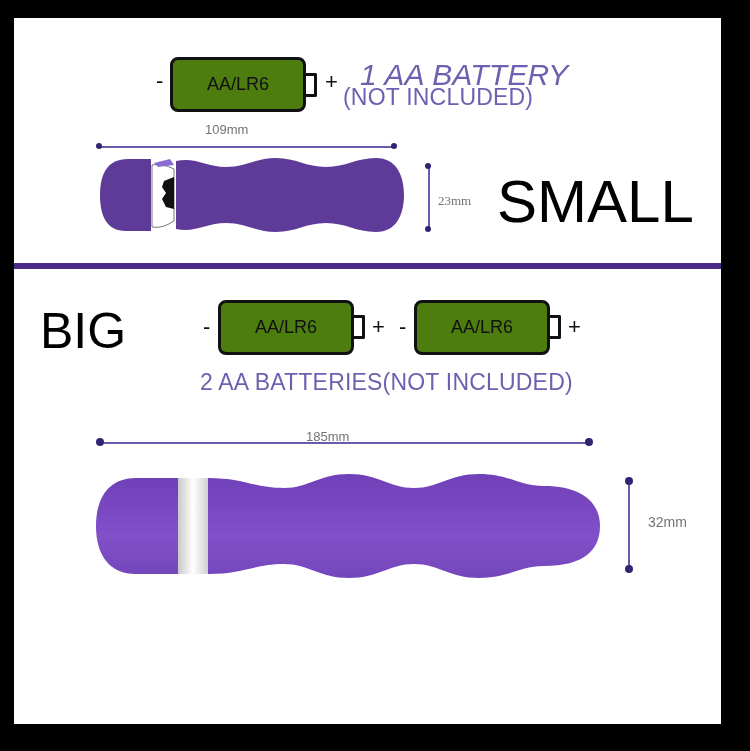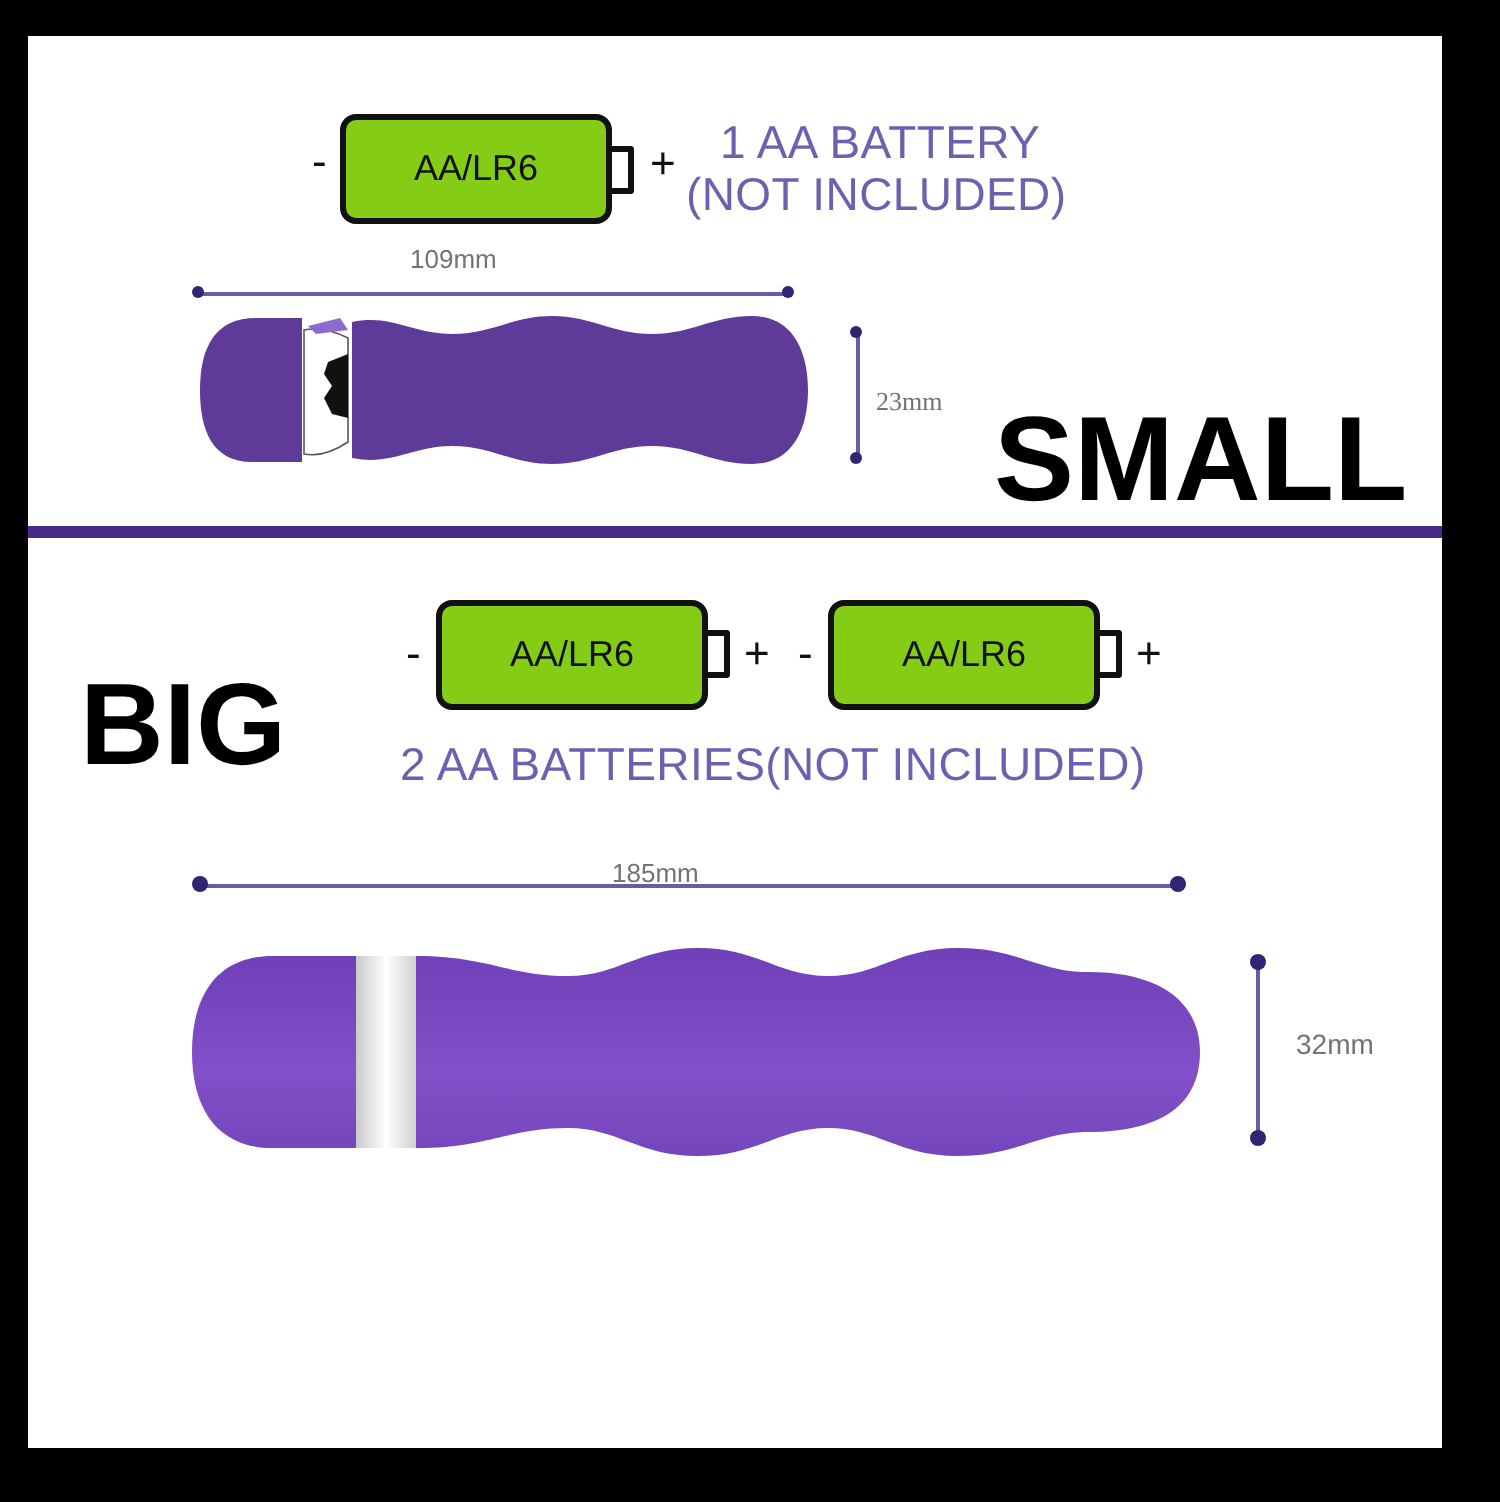--- a/index.html
+++ b/index.html
@@ -1,47 +1,47 @@
 <!DOCTYPE html>
 <html><head>
 <meta charset="utf-8">
 <style>
   html, body { margin:0; padding:0; }
   body { width:750px; height:751px; background:#000; position:relative; overflow:hidden; font-family:"Liberation Sans", sans-serif; }
   .panel { position:absolute; left:14px; top:18px; width:707px; height:706px; background:#ffffff; }
   .abs { position:absolute; }
   .divider { position:absolute; left:14px; top:263px; width:707px; height:6px; background:#4a2a86; }
   .battery-label-text { font-family:"Liberation Sans", sans-serif; color:#111; font-size:18px; }
-  .batt-body { position:absolute; border:3px solid #111; border-radius:8px; background:#84cc16; box-sizing:border-box; display:flex; align-items:center; justify-content:center; }
+  .batt-body { position:absolute; border:3px solid #111; border-radius:8px; background:#4d7c0f; box-sizing:border-box; display:flex; align-items:center; justify-content:center; }
   .batt-tip { position:absolute; border:3px solid #111; border-left:none; border-radius:0 2px 2px 0; box-sizing:border-box; background:#fff; }
   .sign { position:absolute; font-size:22px; color:#111; line-height:1; }
   .caption { position:absolute; color:#6f5fb0; font-size:22px; letter-spacing:0.2px; white-space:nowrap; }
   .dim-text { position:absolute; color:#737373; font-size:13px; white-space:nowrap; }
   .hline { position:absolute; height:1.5px; background:#6a5aad; }
   .vline { position:absolute; width:1.5px; background:#6a5aad; }
   .dot { position:absolute; width:8px; height:8px; border-radius:50%; background:#2e2672; }
-  .size-title { position:absolute; color:#000; font-family:"Liberation Sans", sans-serif; font-weight:700; line-height:1;margin-top:28px; }
+  .size-title { position:absolute; color:#000; font-family:"Liberation Sans", sans-serif; font-weight:400; line-height:1; }
 </style>
 </head>
 <body>
 
 <div class="panel"></div>
 
 <div>
 
   <div>
     <span class="sign" style="left:156px; top:70px;">-</span>
     <div class="batt-body" style="left:170px; top:57px; width:136px; height:55px;">
       <span class="battery-label-text">AA/LR6</span>
     </div>
     <div class="batt-tip" style="left:306px; top:73px; width:11px; height:24px;"></div>
     <span class="sign" style="left:325px; top:71px;">+</span>
   </div>
 
-  <div class="caption" style="left:360px; top:58px; font-size:23px;">1 AA BATTERY</div>
+  <div class="caption" style="left:360px; top:58px; font-size:30px;font-style:italic;">1 AA BATTERY</div>
   <div class="caption" style="left:343px; top:84px; font-size:23px;">(NOT INCLUDED)</div>
 
   <div class="dim-text" style="left:205px; top:122px;">109mm</div>
   <div class="hline" style="left:100px; top:146px; width:294px;"></div>
   <div class="dot" style="left:96px; top:143px; width:6px; height:6px;"></div>
   <div class="dot" style="left:391px; top:143px; width:6px; height:6px;"></div>
 
   <svg class="abs" style="left:96px; top:155px;" width="320" height="80" viewBox="0 0 320 80">
 
     <path d="M55 4 L55 76 L30 76 C10 76 4 60 4 40 C4 18 12 4 32 4 Z" fill="#5e3a99"></path>
@@ -57,21 +57,21 @@
   <div class="dot" style="left:425px; top:163px; width:6px; height:6px;"></div>
   <div class="dot" style="left:425px; top:226px; width:6px; height:6px;"></div>
   <div class="dim-text" style="left:438px; top:193px;font-family:Liberation Serif, serif;">23mm</div>
 
   <div class="size-title" style="left:497px; top:172px; font-size:60px;">SMALL</div>
 </div>
 
 <div class="divider"></div>
 
 <div>
-  <div class="size-title" style="left:40px; top:306px; font-size:58px;">BIG</div>
+  <div class="size-title" style="left:40px; top:306px; font-size:50px;">BIG</div>
 
   <div>
     <span class="sign" style="left:203px; top:316px;">-</span>
     <div class="batt-body" style="left:218px; top:300px; width:136px; height:55px;">
       <span class="battery-label-text">AA/LR6</span>
     </div>
     <div class="batt-tip" style="left:354px; top:315px; width:11px; height:24px;"></div>
     <span class="sign" style="left:372px; top:316px;">+</span>
   </div>
 

